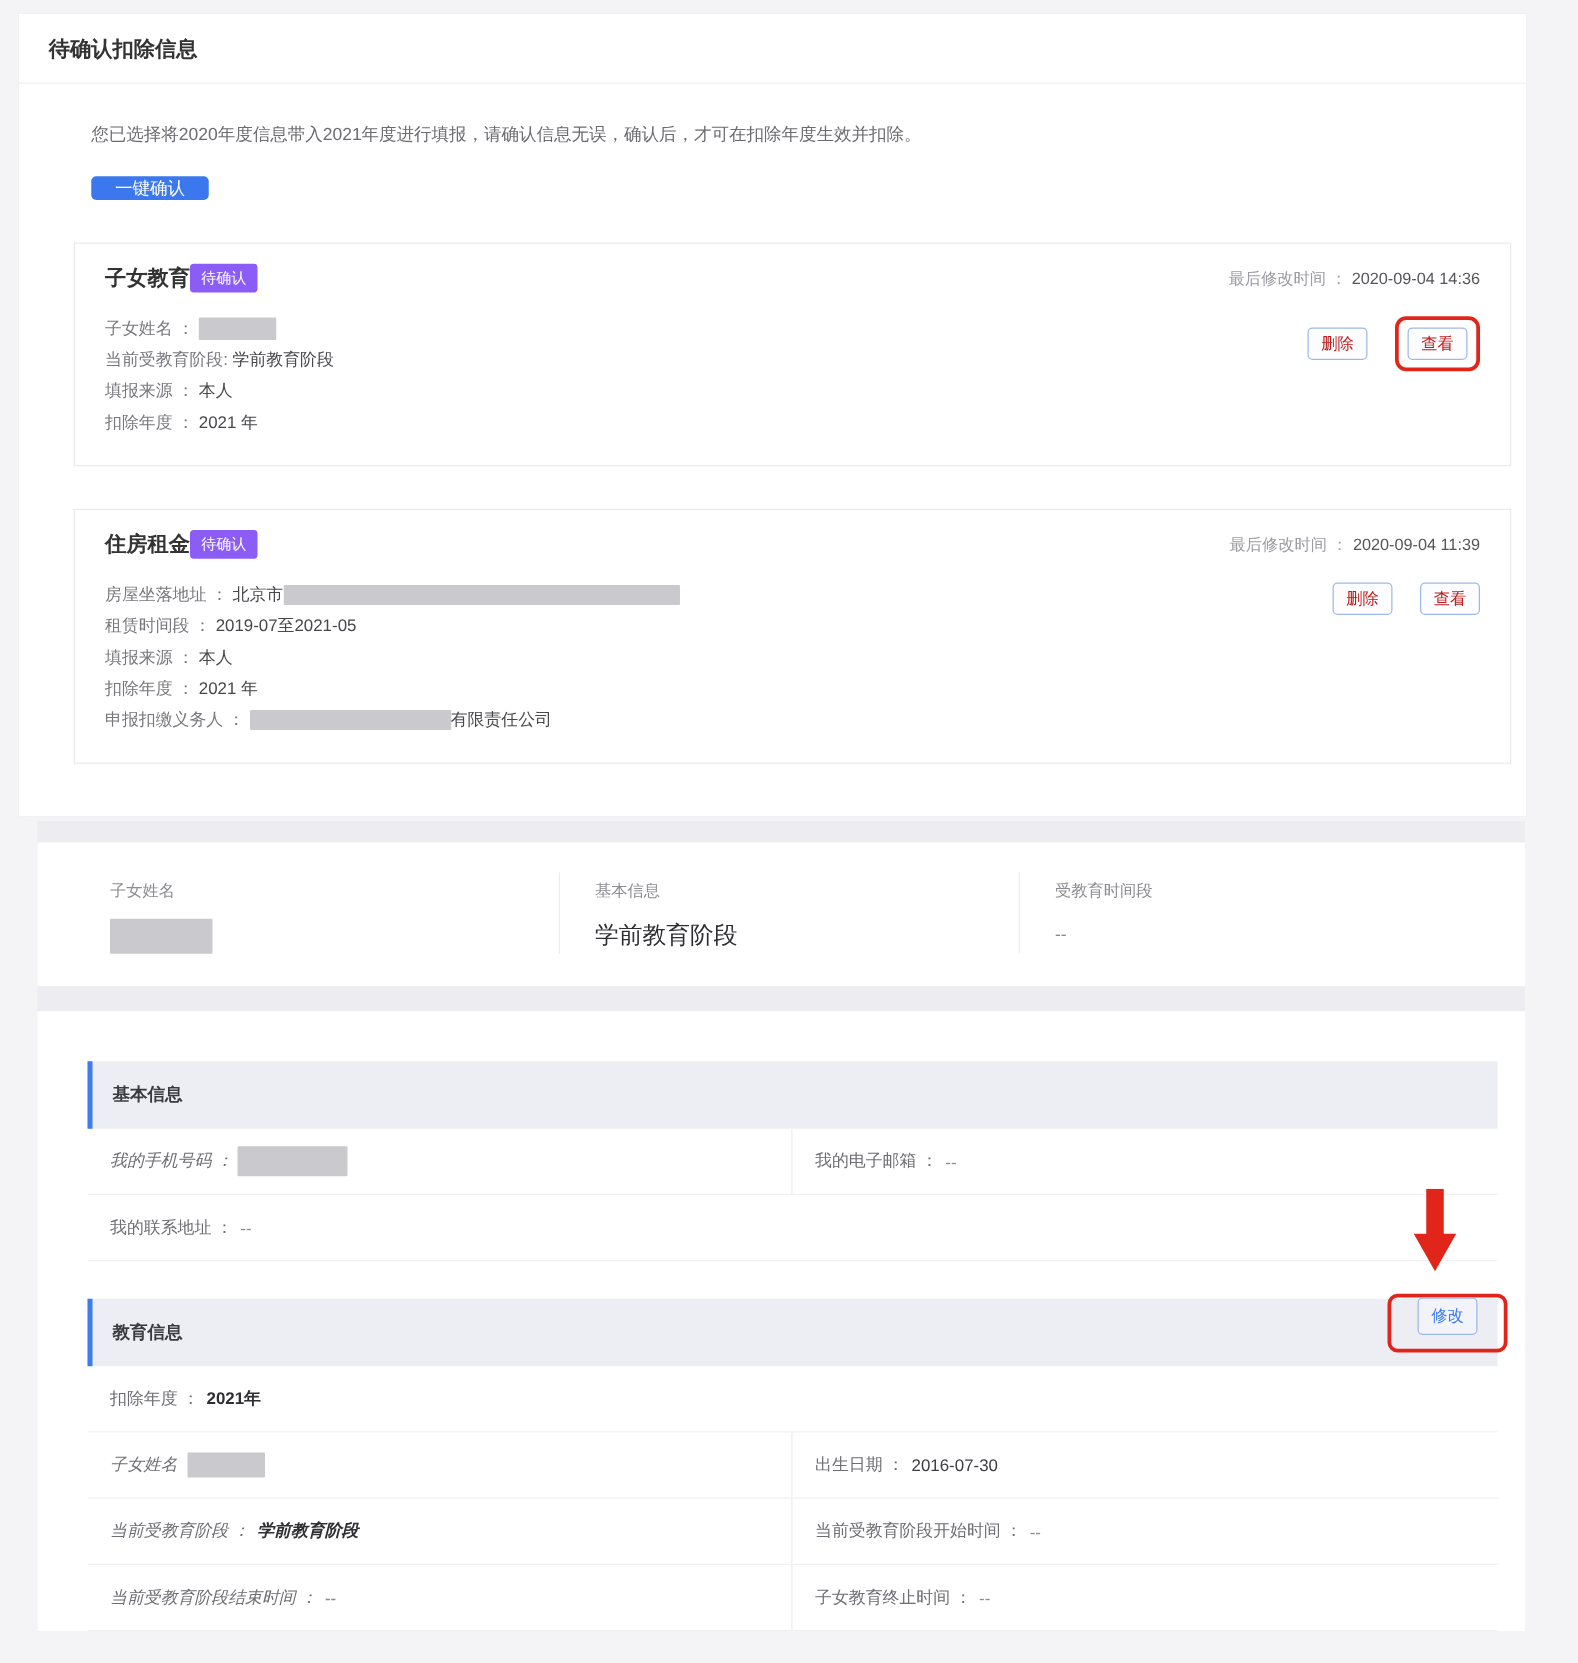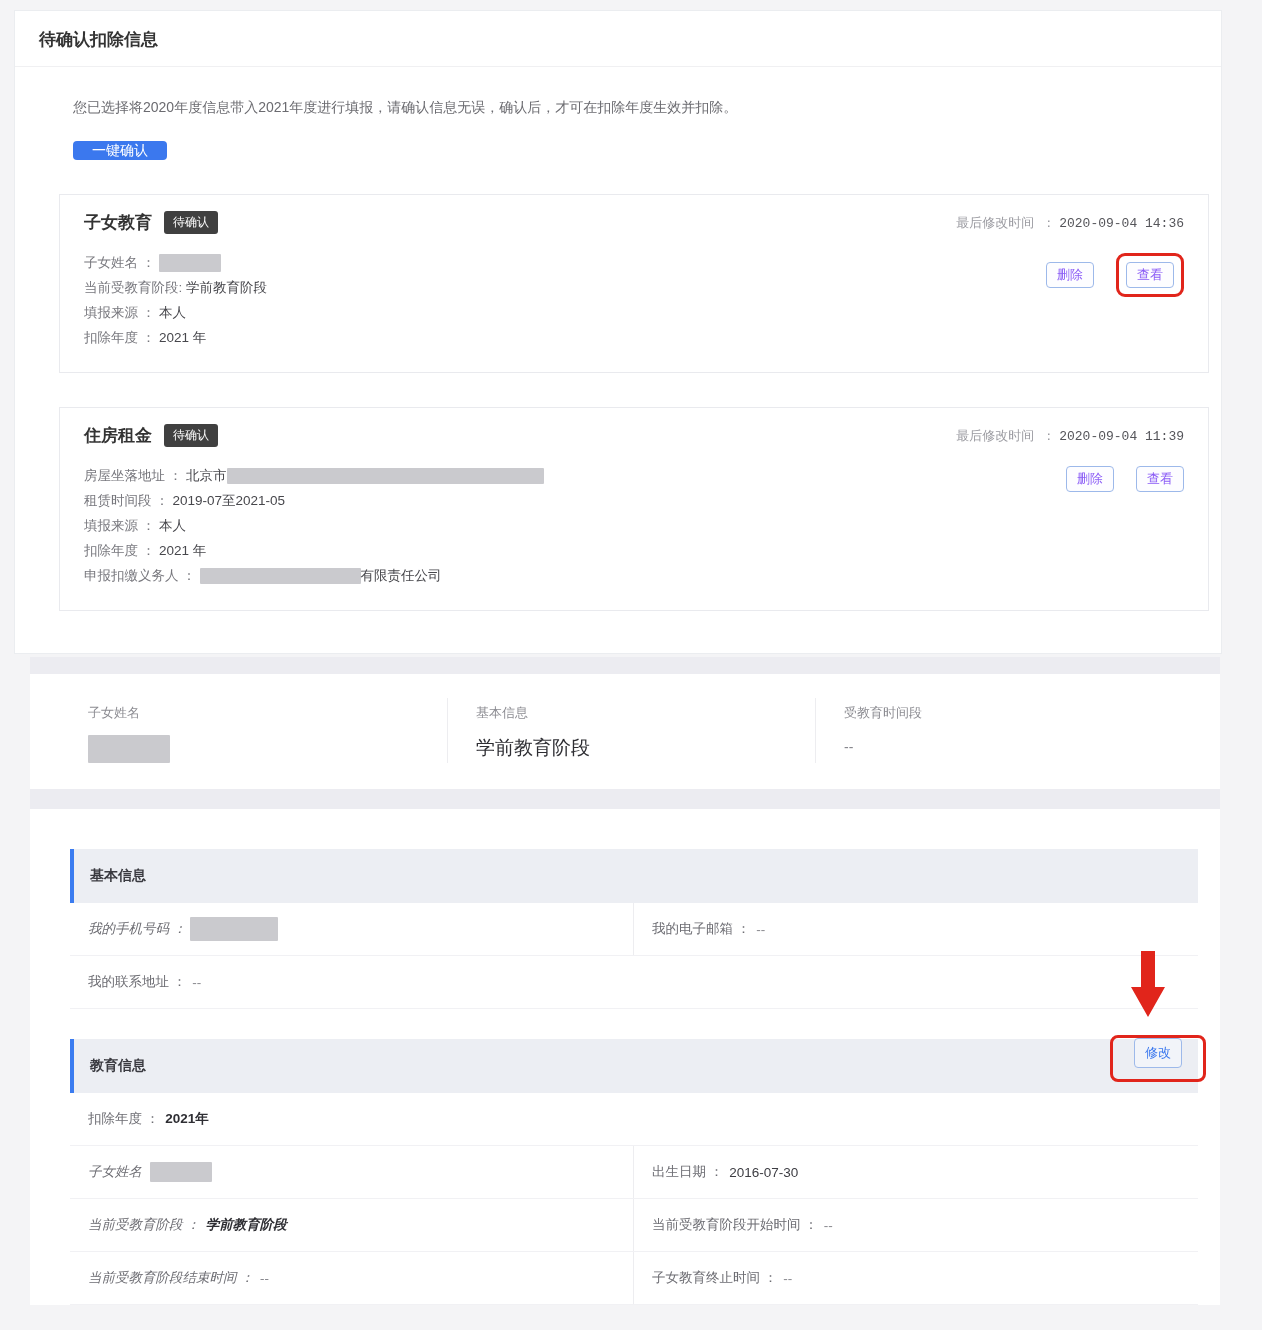--- a/index.html
+++ b/index.html
@@ -7,31 +7,31 @@
   body { min-height:1330px; overflow:hidden; }
 
   
   .top-panel { margin:10px 0 0 14px; width:1208px; background:#fff; border:1px solid #ebedf0; }
   .panel-title { padding:17px 24px 15px; font-size:17px; font-weight:bold; color:#333; border-bottom:1px solid #f0f0f2; }
   .panel-body { padding:32px 12px 42px 44px; }
   .notice { font-size:14px; color:#6b6b70; margin-left:14px; }
   .btn-primary { margin:24px 0 0 14px; width:94px; height:19px; background:#3b78ee; color:#fff; border:none; border-radius:4px; font-size:14px; cursor:pointer; }
 
   .card { position:relative; border:1px solid #e9eaee; background:#fff; margin-top:34px; padding:16px 24px 22px; }
-  .card-head { display:flex; align-items:center;font-family:Liberation Mono, monospace; }
+  .card-head { display:flex; align-items:center; }
   .card-title { font-size:17px; font-weight:bold; color:#333; }
-  .badge { margin-left:12px; background:#404040; color:#fff; font-size:12px; padding:3px 9px; border-radius:3px; }
+  .badge { background:#8b5cf6; color:#fff; font-size:12px; padding:3px 9px; border-radius:3px; }
   .card-modified { margin-left:auto; font-size:13px; color:#9b9ba1; }
   .card-modified b { font-weight:normal; color:#55555a; margin-left:4px; }
   .fields { margin-top:16px; font-size:13.5px; line-height:25px; }
   .f-label { color:#77777d; }
   .f-value { color:#47474c; }
   .redact { display:inline-block; vertical-align:middle; background:#cacace; border-radius:1px; }
   .card-actions { position:absolute; top:58px; right:24px; display:flex; align-items:center; gap:22px; }
-  .btn-outline { min-width:48px; height:26px; padding:0 10px; background:#fdfdff; border:1px solid #9db9ea; border-radius:4px; color:#8b5cf6; font-size:13px; display:inline-flex; align-items:center; justify-content:center; cursor:pointer; }
+  .btn-outline { min-width:48px; height:26px; padding:0 10px; background:#fdfdff; border:1px solid #9db9ea; border-radius:4px; color:#b91c1c; font-size:13px; display:inline-flex; align-items:center; justify-content:center; cursor:pointer; }
   .red-ring { border:3px solid #e1251b; border-radius:9px; padding:6px 7px; display:inline-flex; }
 
   
   .bottom-wrap { margin:3px 0 0 30px; width:1190px; background:#ececf1; padding-top:17px; }
   .summary-card { background:#fff; display:flex; padding:24px 0 26px; }
   .sum-col { padding:6px 0 0 28px; }
   .sum-col.c1 { width:417px; padding-left:58px; }
   .sum-col.c2 { width:368px; border-left:1px solid #ededf0; }
   .sum-col.c3 { flex:1; border-left:1px solid #ededf0; }
   .sum-label { font-size:13px; color:#8c8c92; }

